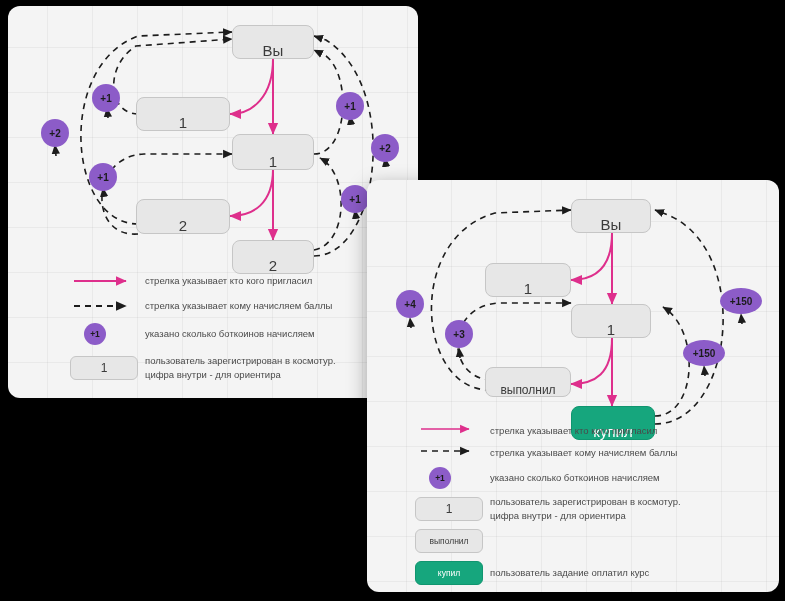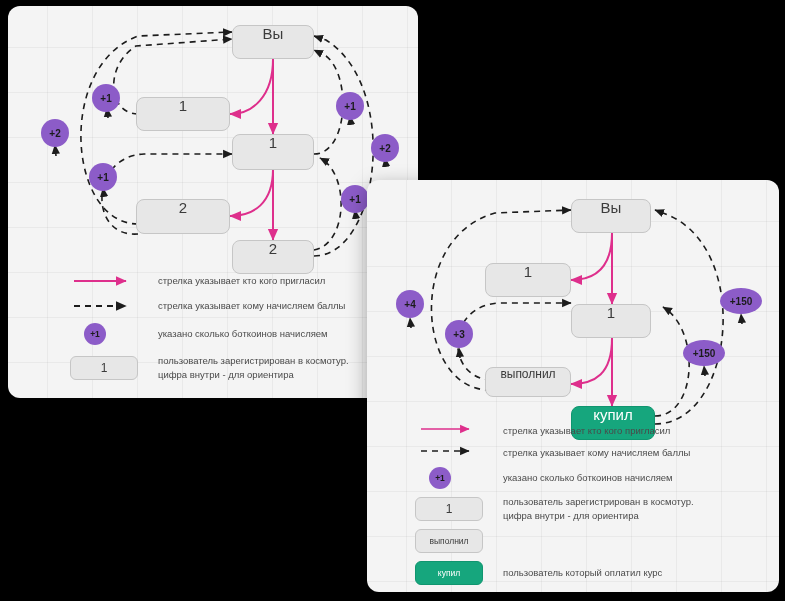--- a/index.html
+++ b/index.html
@@ -16,35 +16,35 @@
         linear-gradient(to bottom,rgba(0,0,0,.045) 1px,transparent 1px);
       background-size:45px 45px;background-position:-6px -4px;}
 
   #card1{left:8px;top:6px;width:410px;height:392px;}
   #card2{left:367px;top:180px;width:412px;height:412px;}
 
   .svgwrap{position:absolute;inset:0;}
   svg{position:absolute;left:0;top:0;overflow:visible;}
 
   .node{position:absolute;box-sizing:border-box;display:flex;
-        align-items:flex-start;justify-content:center;
+        align-items:flex-end;justify-content:center;
         background:#e7e7e7;border:1px solid #c6c6c6;border-radius:8px;
         color:#3b3b3b;font-size:15px;line-height:1;}
   .node.green{background:#16a67d;border-color:#10956f;color:#ffffff;}
   .node.small{font-size:12px;}
 
   .badge{position:absolute;display:flex;align-items:center;justify-content:center;
          background:#8c5cc8;border-radius:50%;color:#1c1c1c;
          font-size:10px;font-weight:700;box-sizing:border-box;}
 
   .legend{position:absolute;}
   .lrow{position:absolute;display:flex;align-items:center;}
   .lsw{position:relative;width:68px;flex:0 0 68px;height:26px;}
   .ltext{font-size:9.5px;color:#4a4a4a;line-height:1.45;white-space:pre-line;
-         margin-left:20px;}
+         margin-left:7px;}
 
   .sw-node{position:absolute;left:0;top:50%;transform:translateY(-50%);
            width:66px;height:22px;background:#e7e7e7;border:1px solid #c6c6c6;
            border-radius:6px;display:flex;align-items:center;justify-content:center;
            font-size:12px;color:#3b3b3b;}
   .sw-node.green{background:#16a67d;border-color:#10956f;color:#fff;}
   .sw-node.tiny{font-size:8.5px;}
   .sw-badge{position:absolute;left:14px;top:50%;transform:translateY(-50%);
             width:22px;height:22px;border-radius:50%;background:#8c5cc8;
             display:flex;align-items:center;justify-content:center;
@@ -309,18 +309,18 @@
           </div>
         </div>
       </div>
 
       <div class="lrow" style="top:138px;left:0;height:30px;">
         <div class="lsw">
           <div class="sw-node green tiny">
             <span>купил</span>
           </div>
         </div>
-        <div class="ltext">пользователь который оплатил курс</div>
+        <div class="ltext">пользователь задание оплатил курс</div>
       </div>
     </div>
   </div>
 
 </div>
 
 </body></html>

